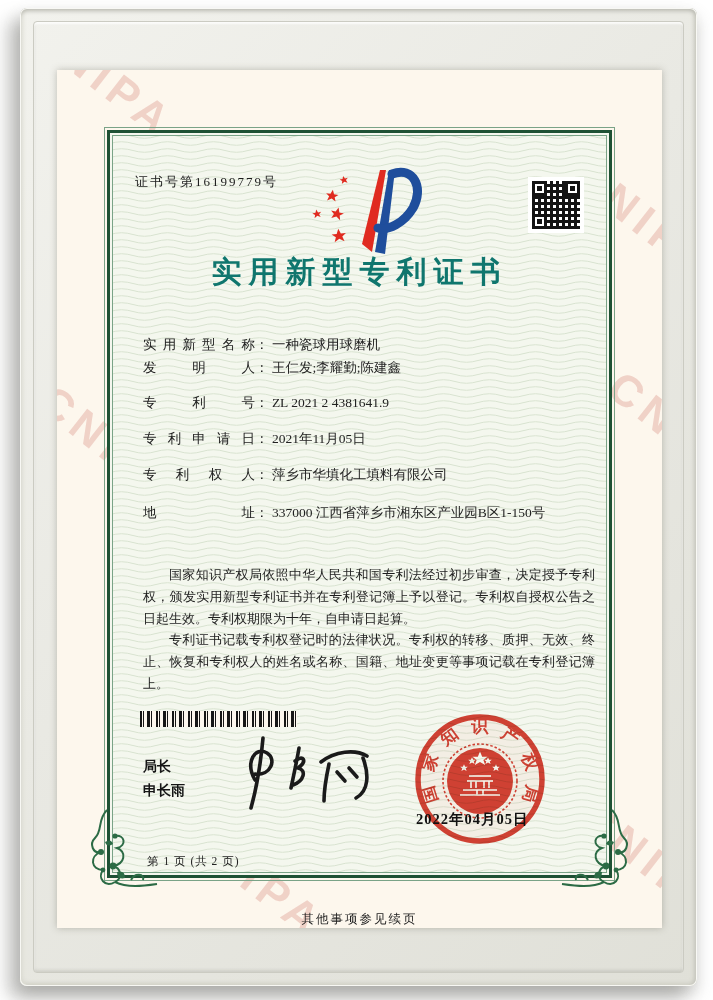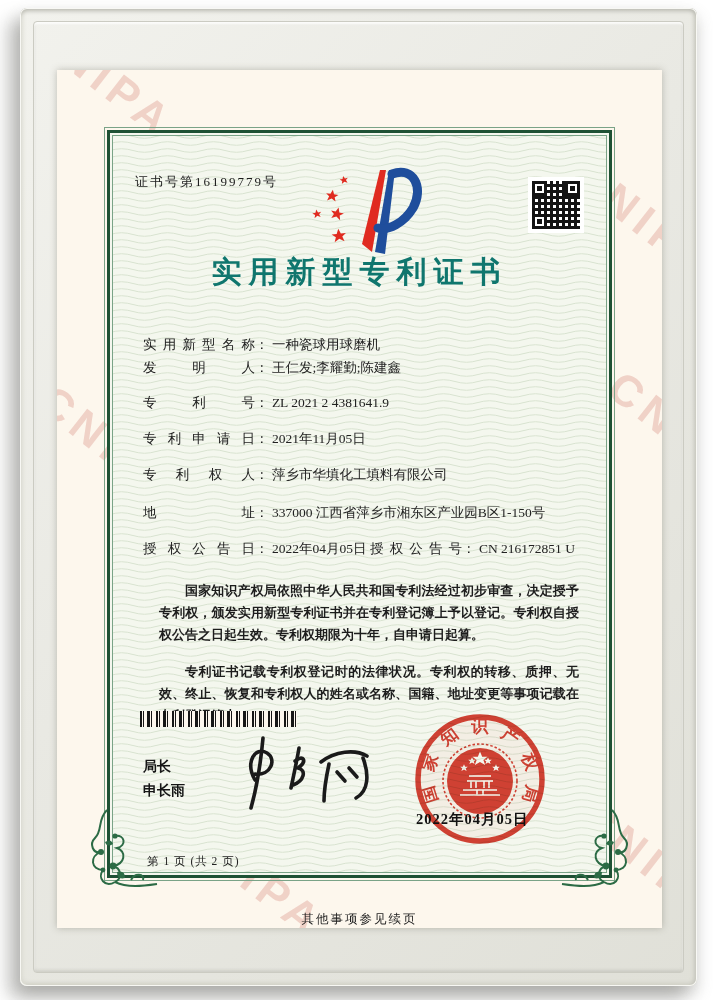--- a/index.html
+++ b/index.html
@@ -47,21 +47,21 @@
   .qf::after{content:"";position:absolute;left:2px;top:2px;width:5px;height:5px;background:#141414;}
   .qf.tl{left:4px;top:4px}.qf.tr{right:4px;top:4px}.qf.bl{left:4px;bottom:4px}
   .title{position:absolute;left:50px;top:182px;width:505px;text-align:center;font-size:30px;
       font-weight:700;letter-spacing:7px;color:#0f766e;z-index:4;white-space:nowrap;}
   .row{position:absolute;left:86px;font-size:13.5px;color:#222;z-index:4;white-space:nowrap;}
   .row .lbl{display:inline-block;width:112px;text-align:justify;text-align-last:justify;vertical-align:top;}
   .row .lbl2{display:inline-block;width:92px;text-align:justify;text-align-last:justify;vertical-align:top;}
   .pair2{position:absolute;left:227px;top:0;}
   .paras{position:absolute;left:86px;top:494px;width:452px;font-size:13px;line-height:1.68;
       color:#1d1d1d;z-index:4;text-align:justify;}
-  .paras p{margin:16px;text-indent:2em;font-weight:bold;}
+  .paras p{margin:0;text-indent:2em;}
   .barcode{position:absolute;left:83px;top:641px;width:157px;height:16px;z-index:4;
       background:repeating-linear-gradient(90deg,#161616 0 2px,#fdf7ee 2px 3px,#161616 3px 4px,
         #fdf7ee 4px 7px,#161616 7px 10px,#fdf7ee 10px 11px,#161616 11px 12px,#fdf7ee 12px 16px);}
   .signer{position:absolute;left:86px;z-index:4;font-family:"Liberation Sans",sans-serif;
       font-size:14px;font-weight:600;color:#151515;}
   .signature{position:absolute;left:168px;top:658px;z-index:5;}
   .seal{position:absolute;left:348px;top:634px;z-index:5;opacity:.93;mix-blend-mode:multiply;}
   .sealdate{position:absolute;left:359px;top:740px;z-index:6;font-size:14.5px;letter-spacing:1px;
       color:#111;font-weight:600;}
   .pageinfo{position:absolute;left:50px;top:784px;width:505px;text-align:left;font-size:11.5px;
@@ -181,28 +181,20 @@
       <span class="lbl">专利申请日</span><span>：</span>
       <span>2021年11月05日</span>
     </div>
     <div class="row" style="top:396px">
       <span class="lbl">专利权人</span><span>：</span>
       <span>萍乡市华填化工填料有限公司</span>
     </div>
     <div class="row" style="top:434px">
       <span class="lbl">地址</span><span>：</span>
       <span>337000 江西省萍乡市湘东区产业园B区1-150号</span>
-    </div>
-    <div class="row" style="top:470px">
-      <span class="lbl">授权公告日</span><span>：</span>
-      <span>2022年04月05日</span>
-      <span class="pair2">
-        <span class="lbl2">授权公告号</span><span>：</span>
-        <span>CN 216172851 U</span>
-      </span>
     </div>
 
     <div class="paras">
       <p>国家知识产权局依照中华人民共和国专利法经过初步审查，决定授予专利权，颁发实用新型专利证书并在专利登记簿上予以登记。专利权自授权公告之日起生效。专利权期限为十年，自申请日起算。</p>
       <p>专利证书记载专利权登记时的法律状况。专利权的转移、质押、无效、终止、恢复和专利权人的姓名或名称、国籍、地址变更等事项记载在专利登记簿上。</p>
     </div>
 
     <div class="barcode"></div>
 
     <div class="signer" style="top:688px">局长</div>

